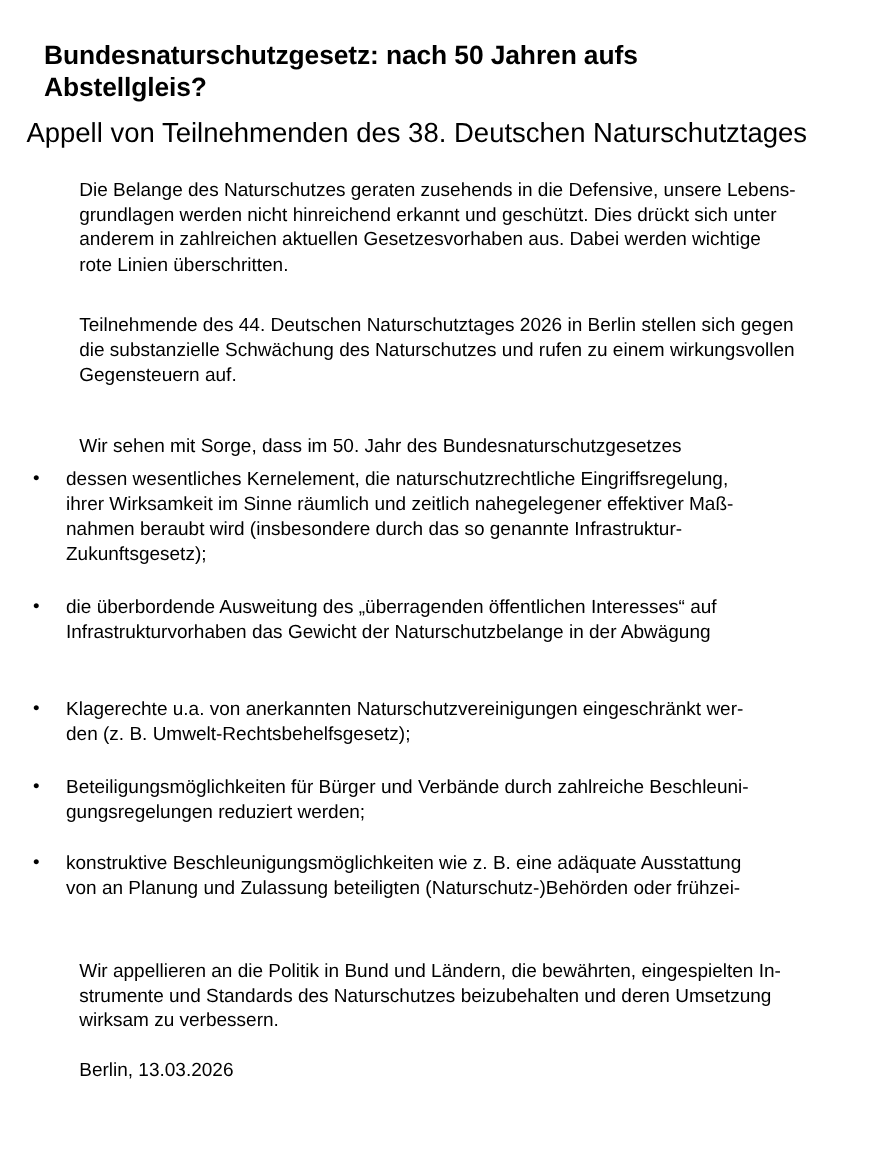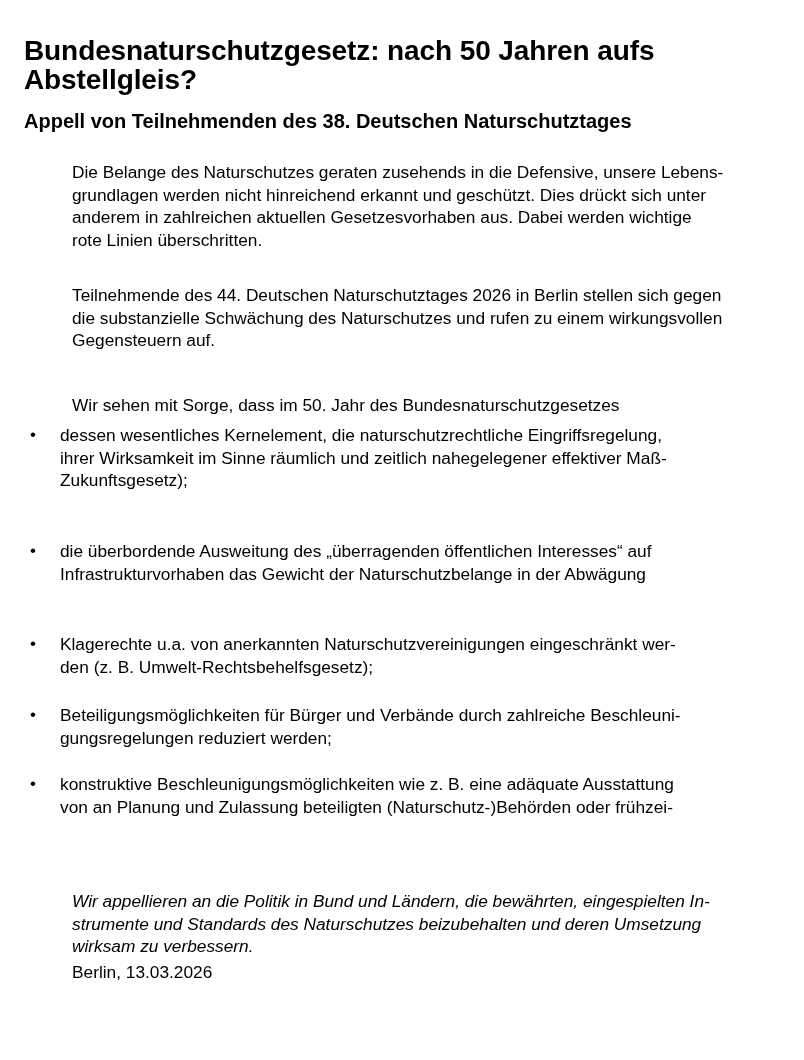--- a/index.html
+++ b/index.html
@@ -16,35 +16,35 @@
       color: #000000;
     }
     .page {
       position: absolute;
       left: 24px;
       top: 0;
       width: 760px;
     }
     .title {
       position: absolute;
-      left: 0;
+      left: 16px;
       top: 36px;
-      font-size: 28px;
+      font-size: 24px;
       font-weight: bold;
       line-height: 29px;
       margin: 0;
       white-space: nowrap;
       letter-spacing: -0.1px;
     }
     .subtitle {
       position: absolute;
       left: 0;
       top: 109px;
-      font-size: 20px;
-      font-weight: bold;
+      font-size: 25px;
+      font-weight: normal;
       line-height: 24px;
       margin: 0;
       white-space: nowrap;
     }
     .block {
       position: absolute;
       left: 0;
       font-size: 17.3px;
       line-height: 22.5px;
       white-space: nowrap;
@@ -95,20 +95,21 @@
     <span class="line">Gegensteuern auf.</span>
   </div>
 
   <div class="block" style="top:394px;">Wir sehen mit Sorge, dass im 50. Jahr des Bundesnaturschutzgesetzes</div>
 
   <div class="bullet-item" style="top:424px;">
     <span class="bullet-dot">•</span>
     <div class="bullet-text">
       <span class="line">dessen wesentliches Kernelement, die naturschutzrechtliche Eingriffsregelung,</span>
       <span class="line">ihrer Wirksamkeit im Sinne räumlich und zeitlich nahegelegener effektiver Maß-</span>
+      <span class="line">nahmen beraubt wird (insbesondere durch das so genannte Infrastruktur-</span>
       <span class="line">Zukunftsgesetz);</span>
     </div>
   </div>
 
   <div class="bullet-item" style="top:540px;">
     <span class="bullet-dot">•</span>
     <div class="bullet-text">
       <span class="line">die überbordende Ausweitung des „überragenden öffentlichen Interesses“ auf</span>
       <span class="line">Infrastrukturvorhaben das Gewicht der Naturschutzbelange in der Abwägung</span>
     </div>
@@ -131,21 +132,21 @@
   </div>
 
   <div class="bullet-item" style="top:773px;">
     <span class="bullet-dot">•</span>
     <div class="bullet-text">
       <span class="line">konstruktive Beschleunigungsmöglichkeiten wie z. B. eine adäquate Ausstattung</span>
       <span class="line">von an Planung und Zulassung beteiligten (Naturschutz-)Behörden oder frühzei-</span>
     </div>
   </div>
 
-  <div class="block" style="top:890px;font-style:italic;">
+  <div class="block" style="top:871px;">
     <span class="line">Wir appellieren an die Politik in Bund und Ländern, die bewährten, eingespielten In-</span>
     <span class="line">strumente und Standards des Naturschutzes beizubehalten und deren Umsetzung</span>
     <span class="line">wirksam zu verbessern.</span>
   </div>
 
   <div class="block" style="top:961px;">Berlin, 13.03.2026</div>
 
 </div>
 
 </body></html>

